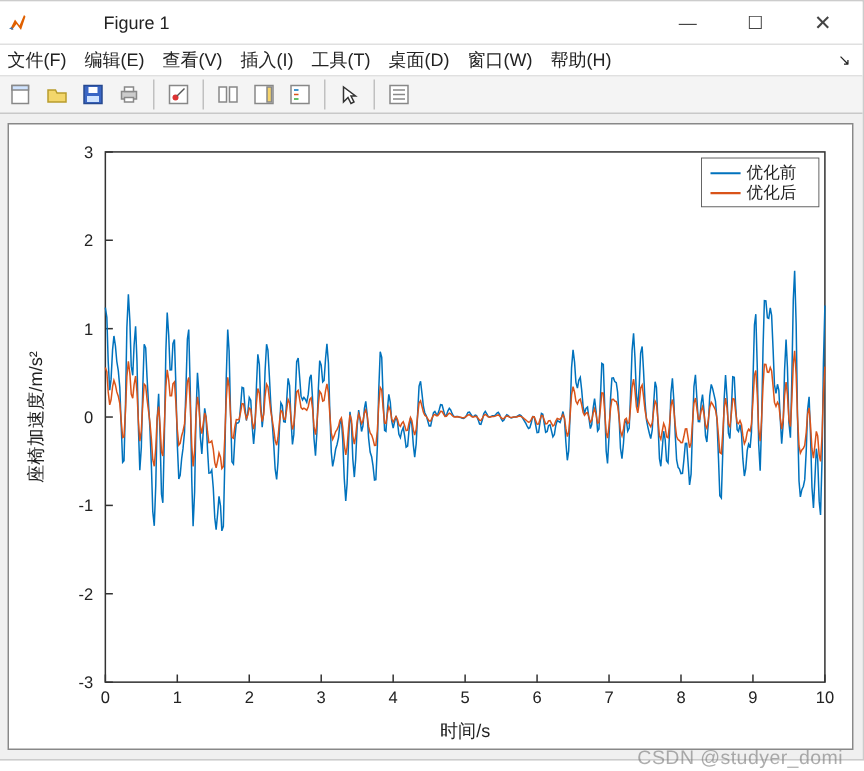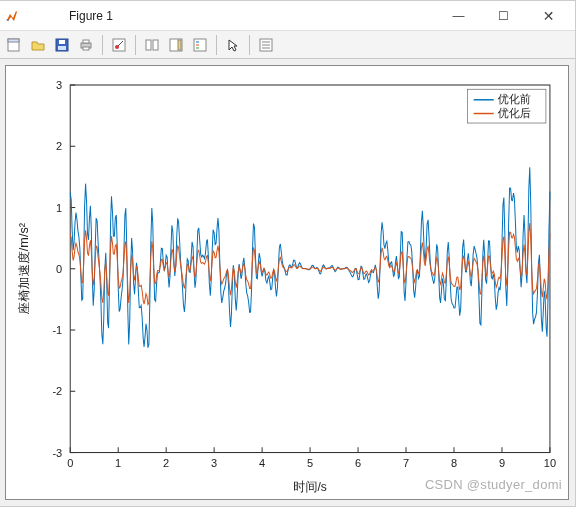--- a/index.html
+++ b/index.html
@@ -18,21 +18,21 @@
   .menu-item { font-size:12px; color:#222; white-space:nowrap; }
   .menu-arrow { position:absolute; right:8px; font-size:10px; color:#222; }
 
   .toolbar { height:28px; background:#f4f4f4; border-bottom:1px solid #c8c8c8; display:flex; align-items:center; padding:0 4px; gap:2px; }
   .tb-sep { width:1px; height:20px; background:#c0c0c0; margin:0 3px; }
   .tb-btn { width:22px; height:22px; display:flex; align-items:center; justify-content:center; border:1px solid transparent; border-radius:2px; }
 
   .client { flex:1; background:#f0f0f0; padding:6px; }
   .figure-panel { width:100%; height:100%; background:#fff; border:1px solid #888; position:relative; }
 
-  .watermark { position:absolute; right:14px; bottom:22px; font-size:13px; color:rgba(120,120,120,0.6); letter-spacing:0.3px; pointer-events:none; }
+  .watermark { position:absolute; right:14px; bottom:2px; font-size:13px; color:rgba(120,120,120,0.6); letter-spacing:0.3px; pointer-events:none; }
 
   svg .axis-line { stroke:#333; stroke-width:1; }
   svg .tick-label { font-size:11px; fill:#222; font-family:Arial, sans-serif; }
   svg .axis-label { font-size:12px; fill:#222; }
   svg .legend-box { fill:#fff; stroke:#555; stroke-width:0.6; }
   svg .legend-text { font-size:11px; fill:#222; }
 </style>
 </head>
 <body>
 
@@ -44,20 +44,31 @@
         <path d="M3 12 L6 6 L9 10 L12 3 L13 4 L10 13 L7 9 L4 13 Z" fill="#e06000"></path>
         <path d="M2 12 L4 11 L5 13 Z" fill="#3a76b0"></path>
       </svg>
     </span>
     <span class="title-text">Figure 1</span>
     <div class="win-btn">—</div>
     <div class="win-btn">☐</div>
     <div class="win-btn close">✕</div>
   </div>
 
+  <div class="menubar">
+    <span class="menu-item">文件(F)</span>
+    <span class="menu-item">编辑(E)</span>
+    <span class="menu-item">查看(V)</span>
+    <span class="menu-item">插入(I)</span>
+    <span class="menu-item">工具(T)</span>
+    <span class="menu-item">桌面(D)</span>
+    <span class="menu-item">窗口(W)</span>
+    <span class="menu-item">帮助(H)</span>
+    <span class="menu-arrow">↘</span>
+  </div>
 
   <div class="toolbar">
     <div class="tb-btn">
         <svg width="16" height="16">
           <rect x="2" y="2" width="11" height="12" fill="#fff" stroke="#888"></rect>
           <rect x="2" y="2" width="11" height="3" fill="#cfe3ff" stroke="#888"></rect>
         </svg>
       </div>
     <div class="tb-btn">
         <svg width="16" height="16">

